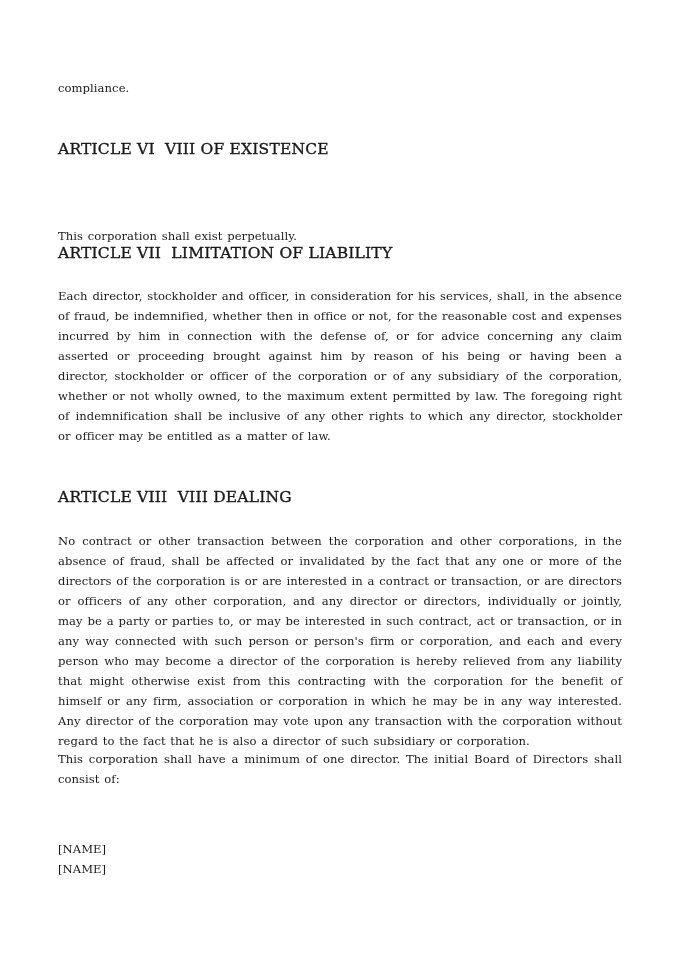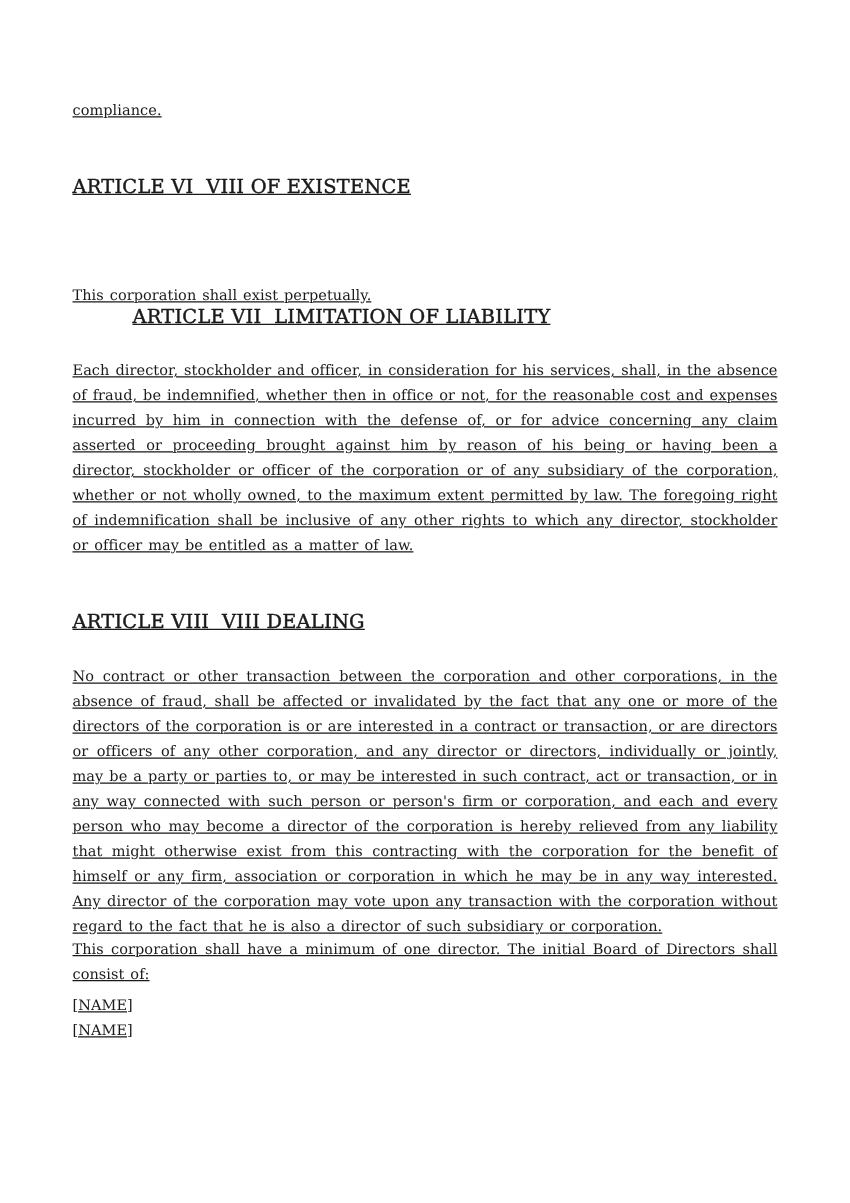--- a/index.html
+++ b/index.html
@@ -1,37 +1,37 @@
 <!DOCTYPE html>
 <html><head>
 <meta charset="utf-8">
 <style>
   html, body { margin: 0; padding: 0; background: #ffffff; }
   body { width: 680px; height: 962px; position: relative; overflow: hidden; color: #1a1a1a; }
   .page { position: absolute; left: 58px; top: 0; width: 564px; font-family: "DejaVu Serif", "Liberation Serif", serif; }
   .body-text { font-size: 11.6px; line-height: 20px; text-align: justify; margin: 0; letter-spacing: 0.05px; word-spacing: 1px; }
   .heading { font-family: "DejaVu Serif", "Liberation Serif", serif; font-size: 15.5px; font-weight: normal; -webkit-text-stroke: 0.35px #1a1a1a; margin: 0; line-height: 20px; letter-spacing: 0.2px; white-space: pre; }
-  .abs { position: absolute; left: 0; width: 564px; text-decoration: underline; }
+  .abs { position: absolute; left: 0; width: 564px; }
   .line { display: block; }
 </style>
 </head>
 <body>
 
 <div class="page">
 
   <p class="body-text abs" style="top:78px;">compliance.</p>
 
   <h2 class="heading abs" style="top:139px;">ARTICLE VI  VIII OF EXISTENCE</h2>
   <p class="body-text abs" style="top:182px;margin-top:44px;">This corporation shall exist perpetually.</p>
 
-  <h2 class="heading abs" style="top:243px;margin-left:48px;">ARTICLE VII  LIMITATION OF LIABILITY</h2>
+  <h2 class="heading abs" style="top:243px;">ARTICLE VII  LIMITATION OF LIABILITY</h2>
   <p class="body-text abs" style="top:286px;">Each director, stockholder and officer, in consideration for his services, shall, in the absence of fraud, be indemnified, whether then in office or not, for the reasonable cost and expenses incurred by him in connection with the defense of, or for advice concerning any claim asserted or proceeding brought against him by reason of his being or having been a director, stockholder or officer of the corporation or of any subsidiary of the corporation, whether or not wholly owned, to the maximum extent permitted by law. The foregoing right of indemnification shall be inclusive of any other rights to which any director, stockholder or officer may be entitled as a matter of law.</p>
 
   <h2 class="heading abs" style="top:487px;">ARTICLE VIII  VIII DEALING</h2>
   <p class="body-text abs" style="top:531px;">No contract or other transaction between the corporation and other corporations, in the absence of fraud, shall be affected or invalidated by the fact that any one or more of the directors of the corporation is or are interested in a contract or transaction, or are directors or officers of any other corporation, and any director or directors, individually or jointly, may be a party or parties to, or may be interested in such contract, act or transaction, or in any way connected with such person or person's firm or corporation, and each and every person who may become a director of the corporation is hereby relieved from any liability that might otherwise exist from this contracting with the corporation for the benefit of himself or any firm, association or corporation in which he may be in any way interested. Any director of the corporation may vote upon any transaction with the corporation without regard to the fact that he is also a director of such subsidiary or corporation.</p>
   <p class="body-text abs" style="top:749px;">This corporation shall have a minimum of one director. The initial Board of Directors shall consist of:</p>
 
-  <div class="abs" style="top:794px;">
+  <div class="abs" style="top:839px;">
     <span class="body-text line" style="text-align:left;">[NAME]</span>
     <span class="body-text line" style="text-align:left;">[NAME]</span>
   </div>
 
 </div>
 
 </body></html>

